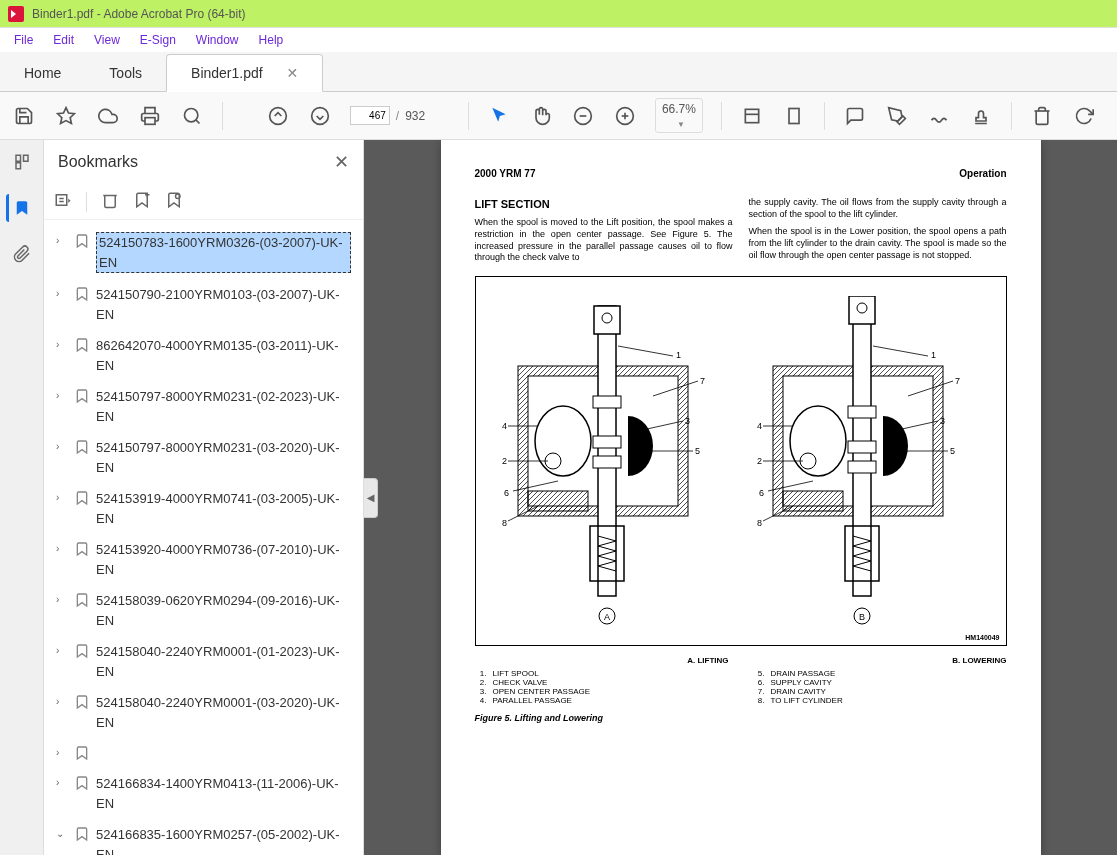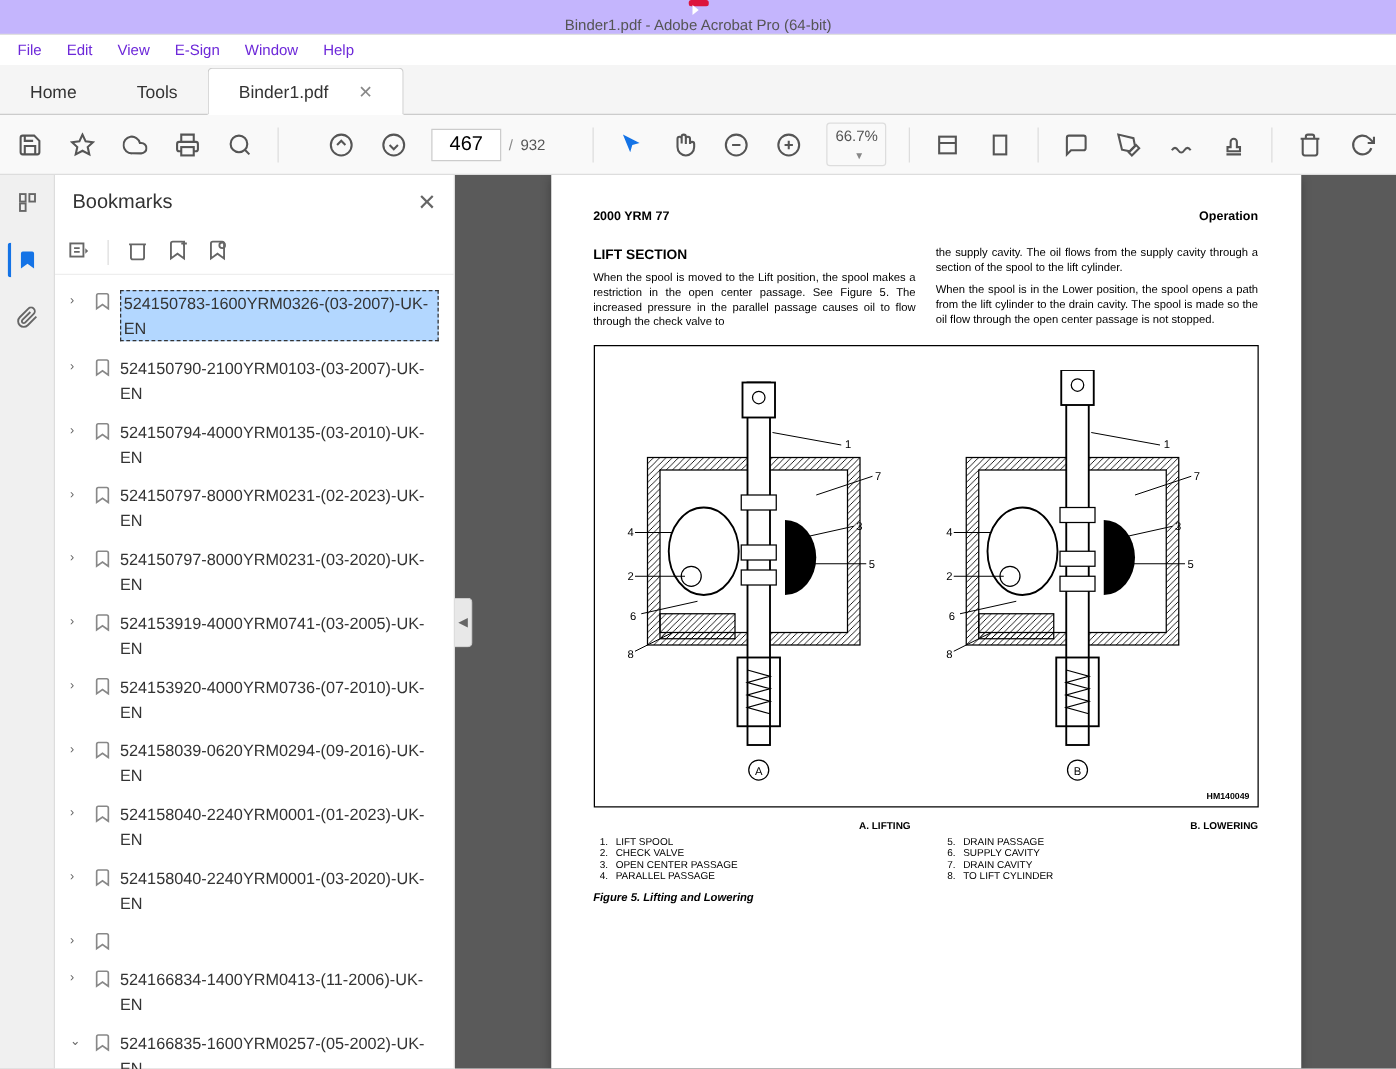--- a/index.html
+++ b/index.html
@@ -1,36 +1,36 @@
 <!DOCTYPE html>
 <html><head>
 <meta charset="utf-8">
 <style>
 * { margin: 0; padding: 0; box-sizing: border-box; }
 body { font-family: "Segoe UI", Arial, sans-serif; font-size: 12px; background: #fff; width: 1117px; height: 855px; overflow: hidden; display: flex; flex-direction: column; }
 
-.titlebar { height: 28px; background: #c4b5fd; display: flex; align-items: center; padding: 0 8px; border-bottom: 1px solid #e0e0e0; gap: 8px; flex-direction: column; }
+.titlebar { height: 28px; background: #bef264; display: flex; align-items: center; padding: 0 8px; border-bottom: 1px solid #e0e0e0; gap: 8px; }
 .titlebar .icon { width: 16px; height: 16px; background: #dc143c; border-radius: 2px; position: relative; }
 .titlebar .icon::after { content: ""; position: absolute; top: 4px; left: 3px; width: 0; height: 0; border-left: 5px solid white; border-top: 4px solid transparent; border-bottom: 4px solid transparent; }
 .titlebar .title { color: #555; font-size: 12px; }
 
 .menubar { height: 24px; display: flex; align-items: center; padding: 0 4px; gap: 0; }
 .menubar .menu { padding: 4px 10px; cursor: pointer; color: #6d28d9; }
 
 .tabs { height: 40px; display: flex; align-items: flex-end; border-bottom: 1px solid #ccc; background: #f5f5f5; }
 .tabs .tab { padding: 10px 24px; cursor: pointer; color: #333; font-size: 14px; }
 .tabs .tab.active { background: #fff; border: 1px solid #ccc; border-bottom: 1px solid #fff; margin-bottom: -1px; border-radius: 4px 4px 0 0; }
 .tabs .tab .close { margin-left: 20px; color: #888; }
 
 .toolbar { height: 48px; display: flex; align-items: center; padding: 0 12px; gap: 18px; background: #f9f9f9; border-bottom: 1px solid #ddd; }
 .toolbar .sep { width: 1px; height: 28px; background: #ddd; }
 .toolbar .tbtn { width: 24px; height: 24px; display: flex; align-items: center; justify-content: center; cursor: pointer; color: #555; }
 .toolbar .tbtn svg { width: 20px; height: 20px; }
 .toolbar .pagenum { display: flex; align-items: center; gap: 6px; }
-.toolbar .pagenum input { width: 56px; text-align: center; border: 1px solid #ccc; padding: 3px; font-size: 16px; }
+.toolbar .pagenum input { width: 40px; text-align: right; border: 1px solid #ccc; padding: 3px; font-size: 10px; }
 .toolbar .pagenum .sep2 { color: #888; }
 .toolbar .pagenum .total { color: #555; }
 .toolbar .zoom { display: flex; align-items: center; gap: 4px; color: #555; border: 1px solid #ddd; padding: 3px 6px; border-radius: 3px; flex-direction: column; }
 .toolbar .zoom .caret { font-size: 8px; margin-left: 4px; color: #888; }
 
 .main { flex: 1; display: flex; overflow: hidden; }
 
 .sidetabs { width: 44px; background: #f0f0f0; border-right: 1px solid #ddd; display: flex; flex-direction: column; align-items: center; padding-top: 8px; gap: 18px; }
 .sidetabs .stab { width: 28px; height: 28px; display: flex; align-items: center; justify-content: center; cursor: pointer; color: #666; border-radius: 3px; }
 .sidetabs .stab.active { color: #1473e6; border-left: 3px solid #1473e6; margin-left: -3px; }
@@ -288,21 +288,21 @@
           <span class="bmicon"><svg viewBox="0 0 24 24" fill="none" stroke="currentColor" stroke-width="2">
               <path d="M19 21l-7-5-7 5V5a2 2 0 012-2h10a2 2 0 012 2z"></path>
             </svg></span>
           <span class="bmtext">524150790-2100YRM0103-(03-2007)-UK-EN</span>
         </div>
         <div class="bm-item">
           <span class="chev">›</span>
           <span class="bmicon"><svg viewBox="0 0 24 24" fill="none" stroke="currentColor" stroke-width="2">
               <path d="M19 21l-7-5-7 5V5a2 2 0 012-2h10a2 2 0 012 2z"></path>
             </svg></span>
-          <span class="bmtext">524150794-4000YRM0135-(03-2010)-UK-EN</span>
+          <span class="bmtext">862642070-4000YRM0135-(03-2011)-UK-EN</span>
         </div>
         <div class="bm-item">
           <span class="chev">›</span>
           <span class="bmicon"><svg viewBox="0 0 24 24" fill="none" stroke="currentColor" stroke-width="2">
               <path d="M19 21l-7-5-7 5V5a2 2 0 012-2h10a2 2 0 012 2z"></path>
             </svg></span>
           <span class="bmtext">524150797-8000YRM0231-(02-2023)-UK-EN</span>
         </div>
         <div class="bm-item">
           <span class="chev">›</span>

